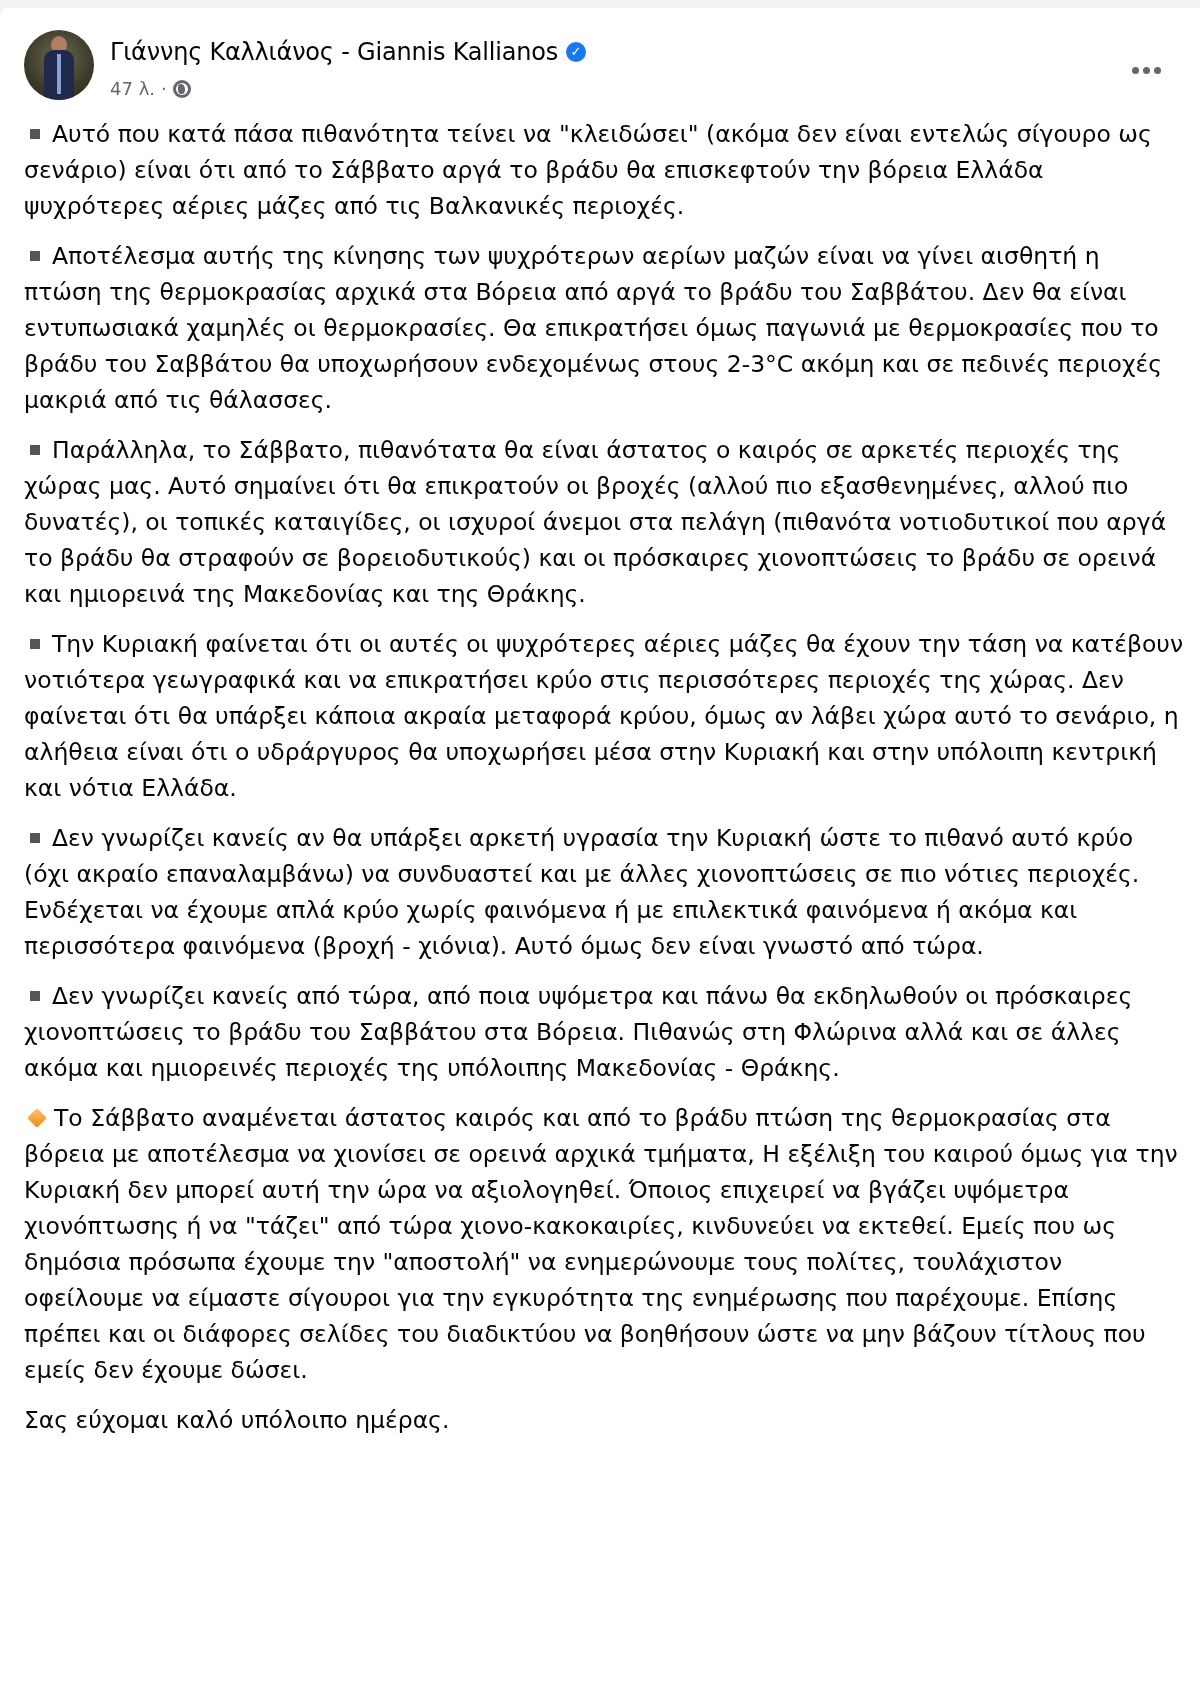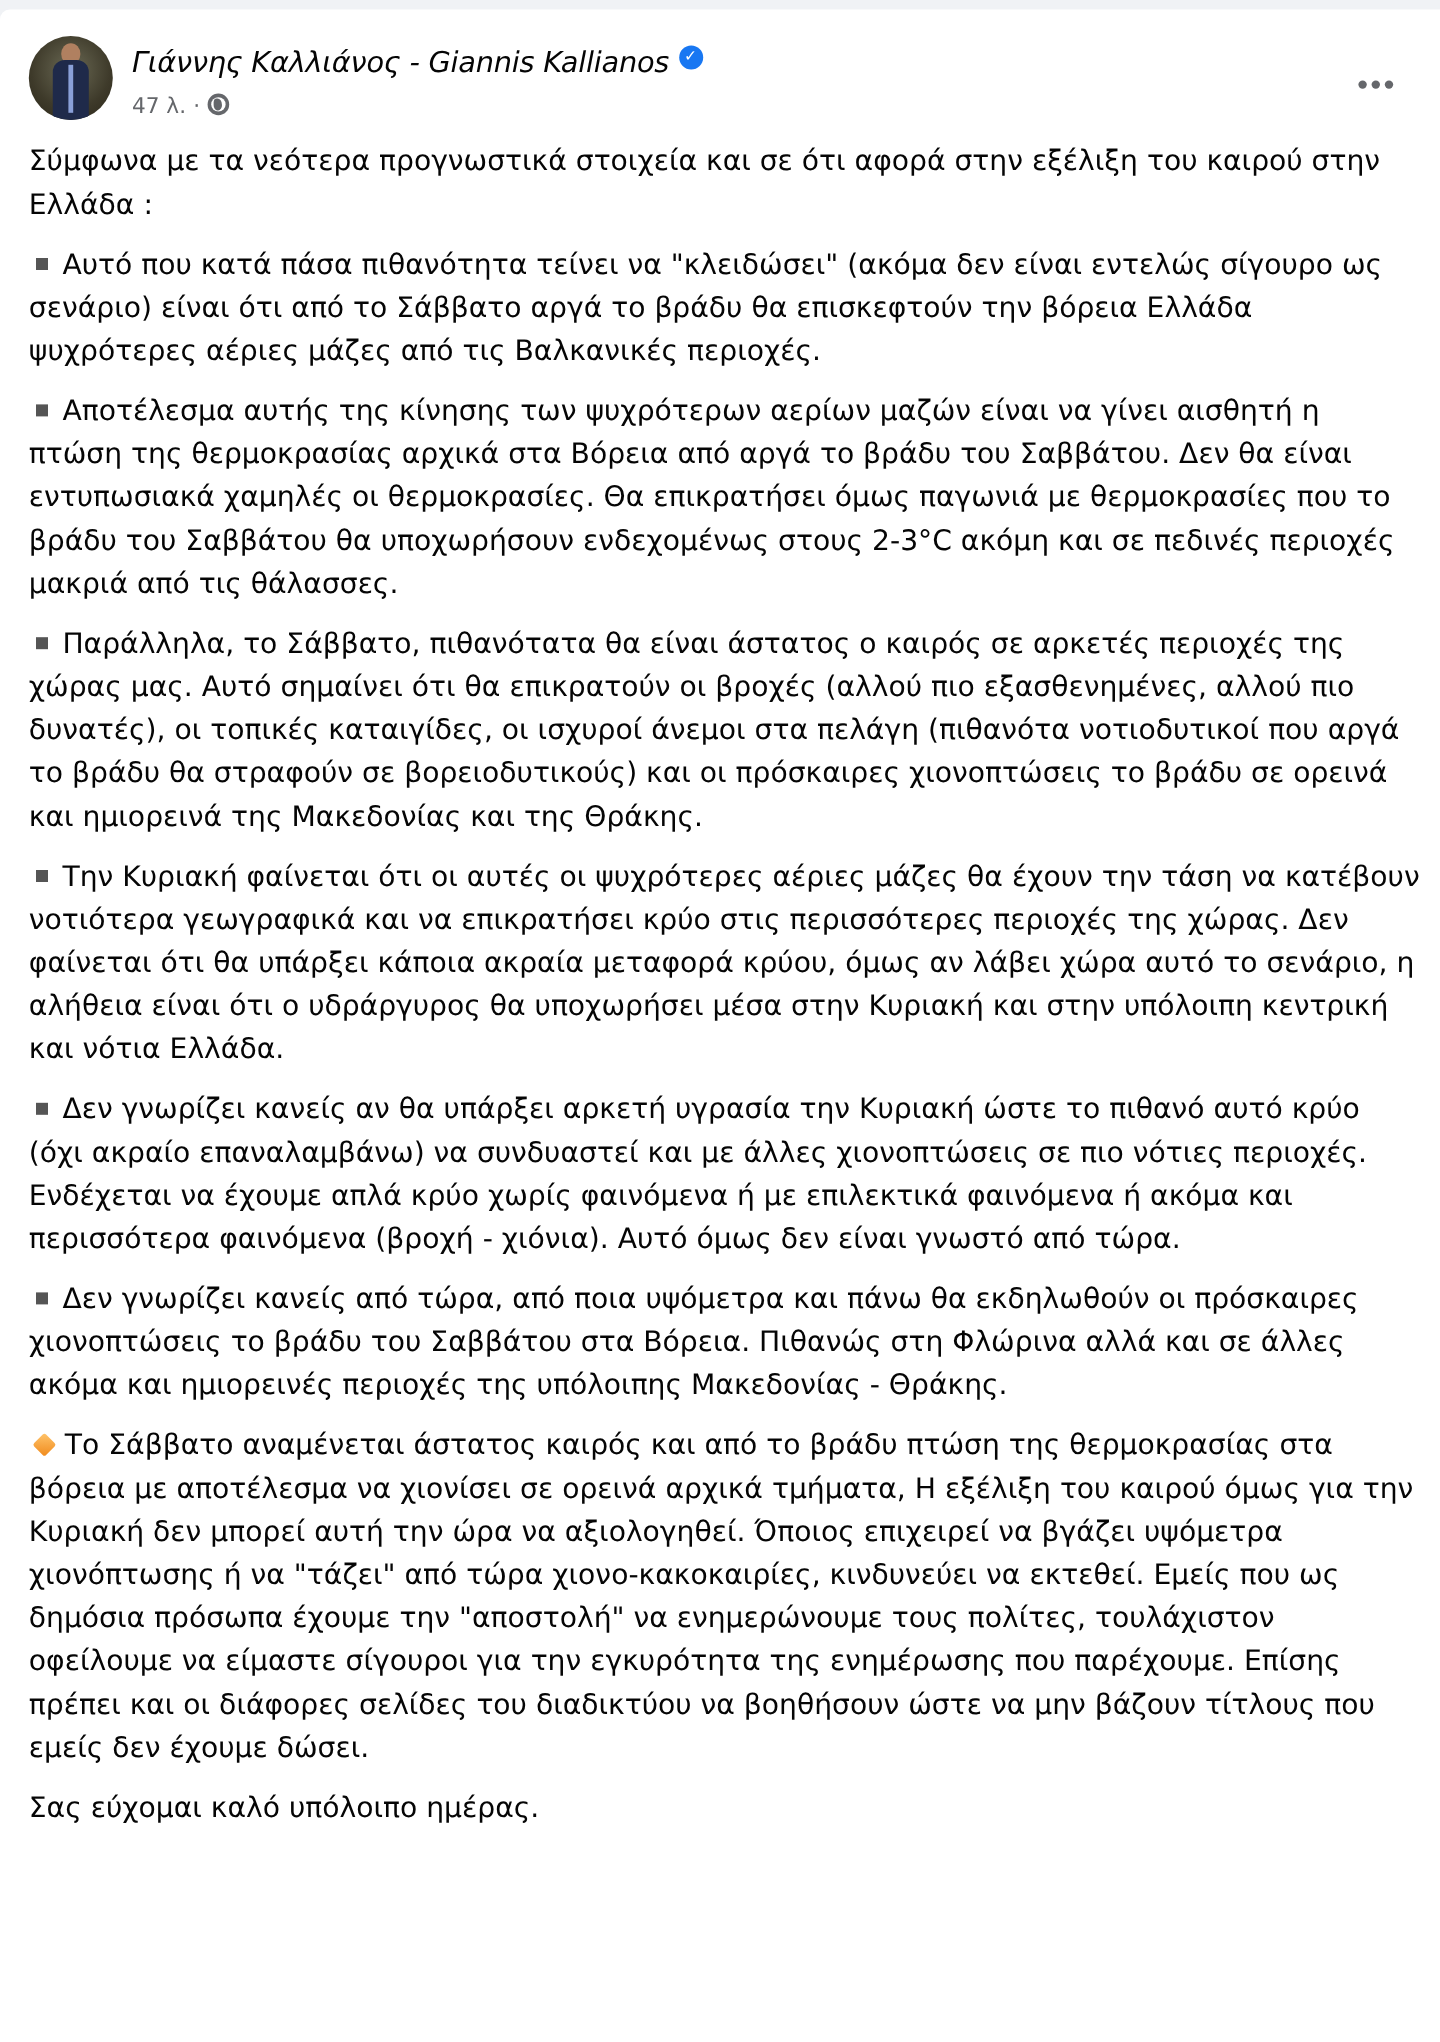--- a/index.html
+++ b/index.html
@@ -23,27 +23,27 @@
   .avatar .suit {
     position: absolute; left: 20px; top: 20px; width: 30px; height: 50px;
     background: #1f2a4a; border-radius: 10px 10px 0 0;
   }
   .avatar .tie {
     position: absolute; left: 33px; top: 24px; width: 4px; height: 40px; background: #8aa0d8;
   }
   .avatar .head {
     position: absolute; left: 27px; top: 6px; width: 16px; height: 18px; background: #b08060; border-radius: 50%;
   }
-  .name-row { position: absolute; left: 110px; top: 30px; display: flex; align-items: flex-start; font-style: italic; }
+  .name-row { position: absolute; left: 110px; top: 30px; display: flex; align-items: center; }
   .author-name { font-size: 24px; font-weight: 500; color: #050505; letter-spacing: -0.2px; }
   .verified {
     display: inline-block; width: 20px; height: 20px; margin-left: 8px; border-radius: 50%;
     background: #1877f2; color: #fff; font-size: 13px; line-height: 20px; text-align: center; font-weight: bold;
   }
-  .meta-row { position: absolute; left: 110px; top: 70px; display: flex; color: #65676b; font-size: 18px; }
+  .meta-row { position: absolute; left: 110px; top: 70px; display: flex; align-items: center; color: #65676b; font-size: 18px; }
   .meta-row .sep { margin: 0 6px; }
   .globe {
     display: inline-block; width: 18px; height: 18px; border-radius: 50%; background: #65676b; position: relative;
   }
   .globe::before {
     content: ""; position: absolute; left: 3px; top: 3px; width: 12px; height: 12px; border-radius: 50%; background: #fff;
   }
   .globe::after {
     content: ""; position: absolute; left: 5px; top: 4px; width: 7px; height: 10px; border-radius: 40% 60% 50% 50%; background: #65676b;
   }
@@ -90,21 +90,20 @@
       <span class="globe"></span>
     </div>
     <div class="more-button">
       <span></span>
       <span></span>
       <span></span>
     </div>
   </div>
 
   <div class="body-text">
-    <p class="para">Σύμφωνα με τα νεότερα προγνωστικά στοιχεία και σε ότι αφορά στην εξέλιξη του καιρού στην Ελλάδα :</p>
 
     <p class="para">
       <span class="bullet-sq"></span><span>Αυτό που κατά πάσα πιθανότητα τείνει να "κλειδώσει" (ακόμα δεν είναι εντελώς σίγουρο ως σενάριο) είναι ότι από το Σάββατο αργά το βράδυ θα επισκεφτούν την βόρεια Ελλάδα ψυχρότερες αέριες μάζες από τις Βαλκανικές περιοχές.</span>
     </p>
     <p class="para">
       <span class="bullet-sq"></span><span>Αποτέλεσμα αυτής της κίνησης των ψυχρότερων αερίων μαζών είναι να γίνει αισθητή η πτώση της θερμοκρασίας αρχικά στα Βόρεια από αργά το βράδυ του Σαββάτου. Δεν θα είναι εντυπωσιακά χαμηλές οι θερμοκρασίες. Θα επικρατήσει όμως παγωνιά με θερμοκρασίες που το βράδυ του Σαββάτου θα υποχωρήσουν ενδεχομένως στους 2-3°C ακόμη και σε πεδινές περιοχές μακριά από τις θάλασσες.</span>
     </p>
     <p class="para">
       <span class="bullet-sq"></span><span>Παράλληλα, το Σάββατο, πιθανότατα θα είναι άστατος ο καιρός σε αρκετές περιοχές της χώρας μας. Αυτό σημαίνει ότι θα επικρατούν οι βροχές (αλλού πιο εξασθενημένες, αλλού πιο δυνατές), οι τοπικές καταιγίδες, οι ισχυροί άνεμοι στα πελάγη (πιθανότα νοτιοδυτικοί που αργά το βράδυ θα στραφούν σε βορειοδυτικούς) και οι πρόσκαιρες χιονοπτώσεις το βράδυ σε ορεινά και ημιορεινά της Μακεδονίας και της Θράκης.</span>
     </p>

